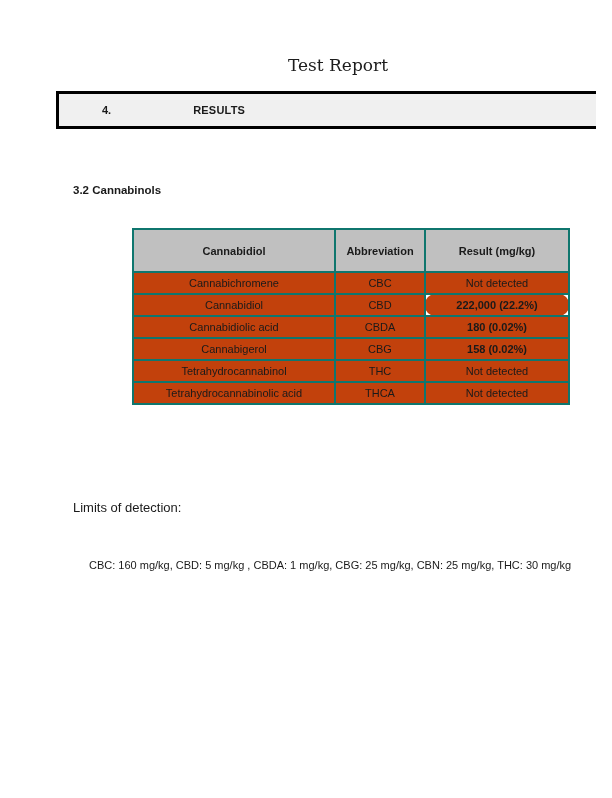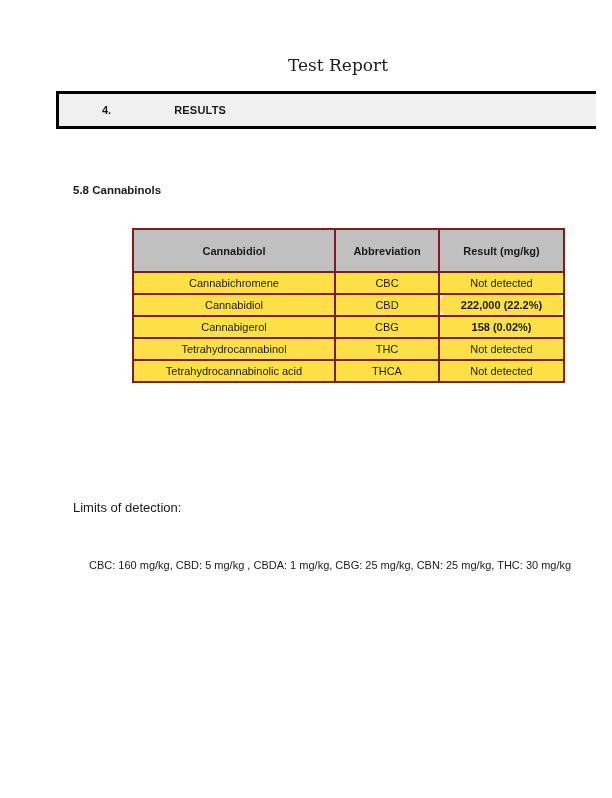--- a/index.html
+++ b/index.html
@@ -36,54 +36,54 @@
     align-items: center;
   }
   .section-number {
     font-size: 11px;
     font-weight: bold;
     margin-left: 11px;
   }
   .section-title {
     font-size: 11px;
     font-weight: bold;
-    margin-left: 31px;
+    margin-left: 50px;
     letter-spacing: 0.2px;
   }
   .subsection-title {
     position: absolute;
     left: 25px;
     top: 136px;
     font-size: 11.5px;
     font-weight: bold;
   }
   .results-table {
     position: absolute;
     left: 100px;
     top: 196px;
     border-collapse: collapse;
     table-layout: fixed;
     font-size: 11px;
   }
   .results-table th, .results-table td {
-    border: 2px solid #7f1d1d;
+    border: 2px solid #0f766e;
     text-align: center;
     vertical-align: middle;
     padding: 0 2px;
   }
   .results-table th {
     background: #c0c0c0;
     font-weight: bold;
     height: 43px;
     font-size: 11px;
   }
-  .results-table td { height: 22px; background: #fde047; }
+  .results-table td { height: 22px; background: #c2410c; }
   .col-compound { width: 202px; }
-  .col-abbr { width: 104px; }
-  .col-result { width: 125px; margin-top: 16px; }
+  .col-abbr { width: 90px; }
+  .col-result { width: 144px; margin-top: 16px; }
   .limits-label {
     position: absolute;
     left: 25px;
     top: 452px;
     font-size: 13px;
   }
   .limits-text {
     position: absolute;
     left: 25px;
     top: 490px;
@@ -98,40 +98,45 @@
 
 <div class="page">
 
   <div class="doc-title">Test Report</div>
 
   <div class="section-box">
     <span class="section-number">4.</span>
     <span class="section-title">RESULTS</span>
   </div>
 
-  <div class="subsection-title">5.8 Cannabinols</div>
+  <div class="subsection-title">3.2 Cannabinols</div>
 
   <table class="results-table">
     <thead>
       <tr>
         <th class="col-compound">Cannabidiol</th>
         <th class="col-abbr">Abbreviation</th>
         <th class="col-result">Result (mg/kg)</th>
       </tr>
     </thead>
     <tbody>
         <tr>
       <td>Cannabichromene</td>
       <td>CBC</td>
       <td>Not detected</td>
     </tr>
         <tr>
       <td>Cannabidiol</td>
       <td>CBD</td>
       <td style="font-weight: bold; border-radius: 10px;">222,000 (22.2%)</td>
+    </tr>
+        <tr>
+      <td>Cannabidiolic acid</td>
+      <td>CBDA</td>
+      <td style="font-weight: bold;">180 (0.02%)</td>
     </tr>
         <tr>
       <td>Cannabigerol</td>
       <td>CBG</td>
       <td style="font-weight: bold;">158 (0.02%)</td>
     </tr>
         <tr>
       <td>Tetrahydrocannabinol</td>
       <td>THC</td>
       <td>Not detected</td>

